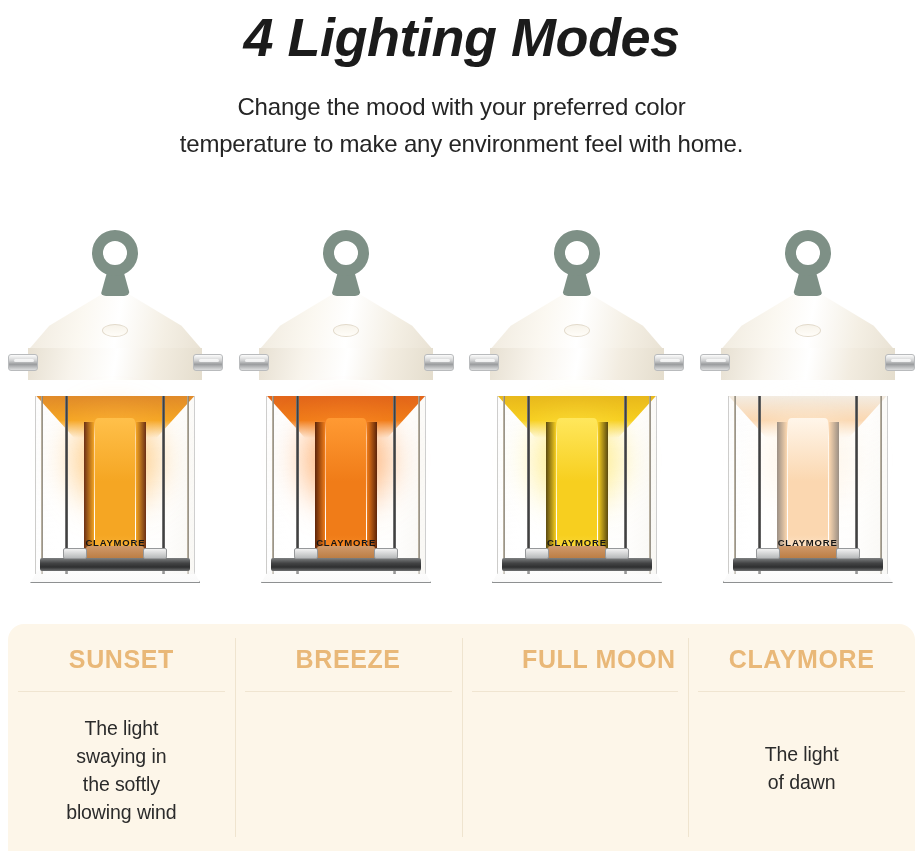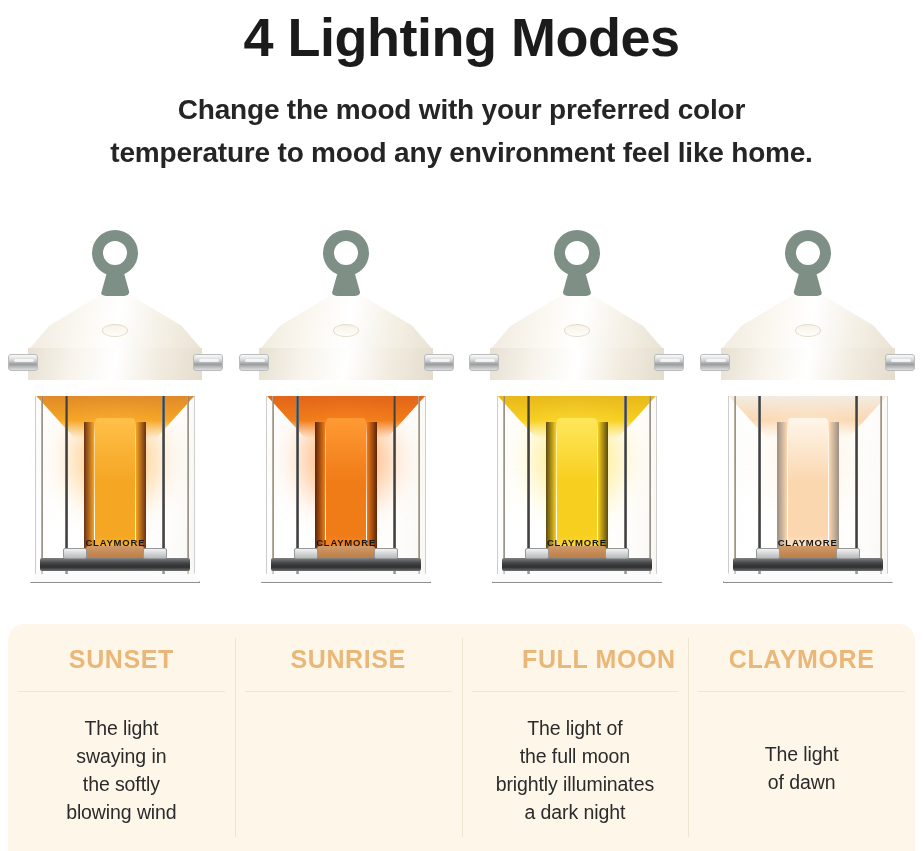--- a/index.html
+++ b/index.html
@@ -18,25 +18,26 @@
   .header {
     padding-top: 6px;
     text-align: center;
   }
   .title {
     font-size: 54px;
     font-weight: 700;
     letter-spacing: -0.5px;
     color: #1b1b1b;
     line-height: 1.18;
+    font-style: italic;
   }
   .subtitle {
     margin-top: 18px;
-    font-size: 28px;
-    font-weight: 700;
+    font-size: 24px;
+    font-weight: 400;
     color: #252525;
     line-height: 1.55;
     letter-spacing: -0.2px;
   }
 
   
   .lantern-row {
     position: absolute;
     top: 228px;
     left: 0;
@@ -353,21 +354,21 @@
   }
   .info-col.center-desc .mode-desc { margin-top: 48px; }
 </style>
 </head>
 <body>
 
 <div class="header">
   <h1 class="title">4 Lighting Modes</h1>
   <p class="subtitle">
     <span>Change the mood with your preferred color</span><br>
-    <span>temperature to mood any environment feel like home.</span>
+    <span>temperature to make any environment feel with home.</span>
   </p>
 </div>
 
 <div class="lantern-row" id="lantern-row">
     <div class="lantern-cell">
     <div class="lantern">
       <div class="ring"></div>
       <div class="ring-neck"></div>
       <div class="cone"></div>
       <div class="cone-dot"></div>
@@ -495,26 +496,25 @@
     </div>
   </div>
 
 <div class="info-panel" id="info-panel">
     <div class="info-col">
       <div class="mode-name" style="color: rgb(233, 184, 120);">SUNSET</div>
       <div class="col-rule"></div>
       <div class="mode-desc">The light<br>swaying in<br>the softly<br>blowing wind</div>
     </div>
     <div class="info-col">
-      <div class="mode-name" style="color: rgb(233, 184, 120);">SUNRISE</div>
+      <div class="mode-name" style="color: rgb(233, 184, 120);">BREEZE</div>
       <div class="col-rule"></div>
     </div>
     <div class="info-col">
       <div class="mode-name" style="color: rgb(233, 184, 120); margin-left: 48px;">FULL MOON</div>
       <div class="col-rule"></div>
-      <div class="mode-desc">The light of<br>the full moon<br>brightly illuminates<br>a dark night</div>
     </div>
     <div class="info-col center-desc">
       <div class="mode-name" style="color: rgb(233, 184, 120);">CLAYMORE</div>
       <div class="col-rule"></div>
       <div class="mode-desc">The light<br>of dawn</div>
     </div>
   </div>
 
 </body></html>

